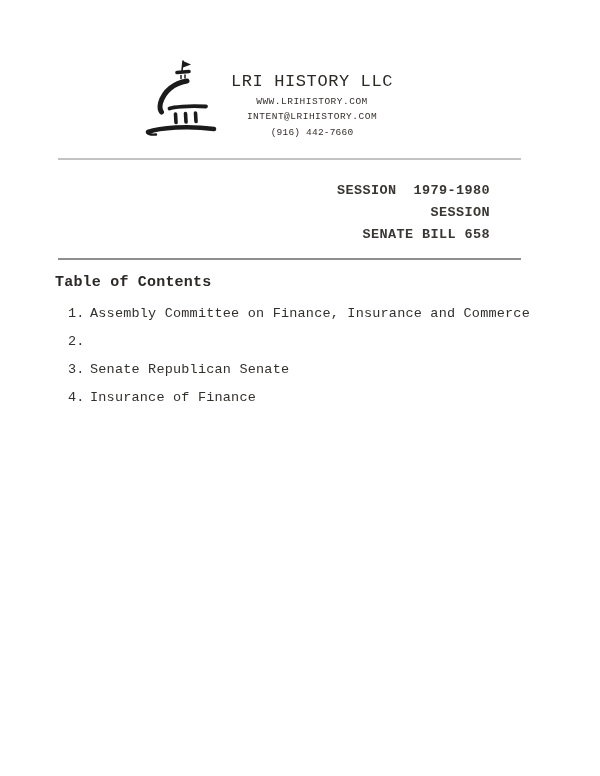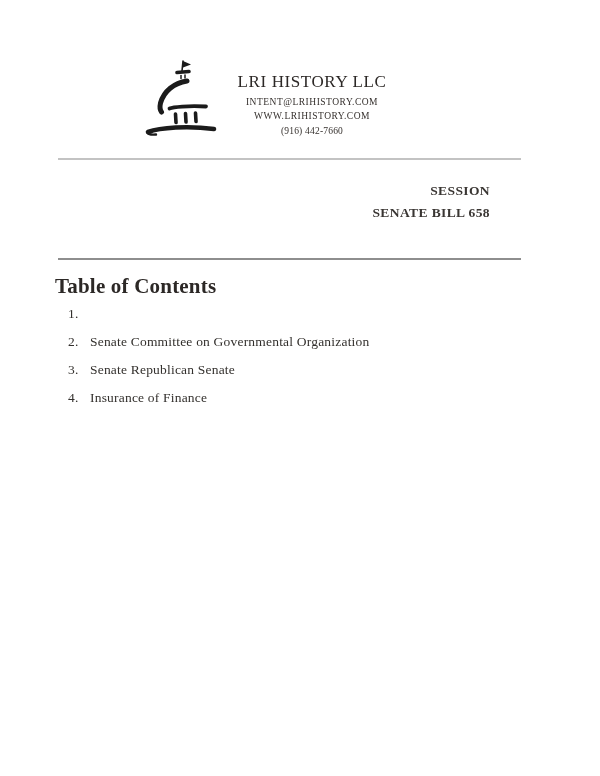--- a/index.html
+++ b/index.html
@@ -1,21 +1,21 @@
 <!DOCTYPE html>
 <html><head>
 <meta charset="utf-8">
 <style>
   html, body { margin: 0; padding: 0; background: #ffffff; }
   .page {
     position: relative;
     width: 600px;
     height: 620px;
     background: #ffffff;
-    font-family: Liberation Serif, serif;
+    font-family: Liberation Mono, monospace;
     color: #2e2a28;
     overflow: hidden;
   }
 
   
   .logo {
     position: absolute;
     left: 140px;
     top: 58px;
     width: 80px;
@@ -66,21 +66,21 @@
     color: #3a3633;
   }
   .session-block .line { white-space: pre; }
 
   
   .toc-heading {
     position: absolute;
     left: 55px;
     top: 274px;
     font-weight: bold;
-    font-size: 21px;
+    font-size: 15px;
     letter-spacing: 0.2px;
     color: #2c2826;
   }
   .toc-list {
     position: absolute;
     left: 68px;
     top: 306px;
     width: 470px;
   }
   .toc-row {
@@ -120,42 +120,43 @@
       <path d="M45.5 55.5 L46 64" stroke-width="3.6"></path>
       <path d="M55.5 55 L56 63.5" stroke-width="3.6"></path>
 
       <path d="M8 74 C 20 69.5 48 67.5 74 71" stroke-width="4.6"></path>
       <path d="M8 74 C 7 76 10 77 16 76.5" stroke-width="2.4"></path>
     </g>
   </svg>
 
   <div class="masthead">
     <div class="company-name">LRI HISTORY LLC</div>
+    <div class="contact-line">WWW.LRIHISTORY.COM</div>
     <div class="contact-line">INTENT@LRIHISTORY.COM</div>
-    <div class="contact-line">WWW.LRIHISTORY.COM</div>
     <div class="contact-line phone">(916) 442-7660</div>
   </div>
 
   <div class="rule rule-top"></div>
   <div class="rule rule-bottom"></div>
 
   <div class="session-block">
+    <div class="line">SESSION  1979-1980</div>
     <div class="line">SESSION</div>
     <div class="line">SENATE BILL 658</div>
   </div>
 
   <div class="toc-heading">Table of Contents</div>
 
   <div class="toc-list">
     <div class="toc-row">
       <span class="toc-num">1.</span>
+      <span class="toc-text">Assembly Committee on Finance, Insurance and Commerce</span>
     </div>
     <div class="toc-row">
       <span class="toc-num">2.</span>
-      <span class="toc-text">Senate Committee on Governmental Organization</span>
     </div>
     <div class="toc-row">
       <span class="toc-num">3.</span>
       <span class="toc-text">Senate Republican Senate</span>
     </div>
     <div class="toc-row">
       <span class="toc-num">4.</span>
       <span class="toc-text">Insurance of Finance</span>
     </div>
   </div>

